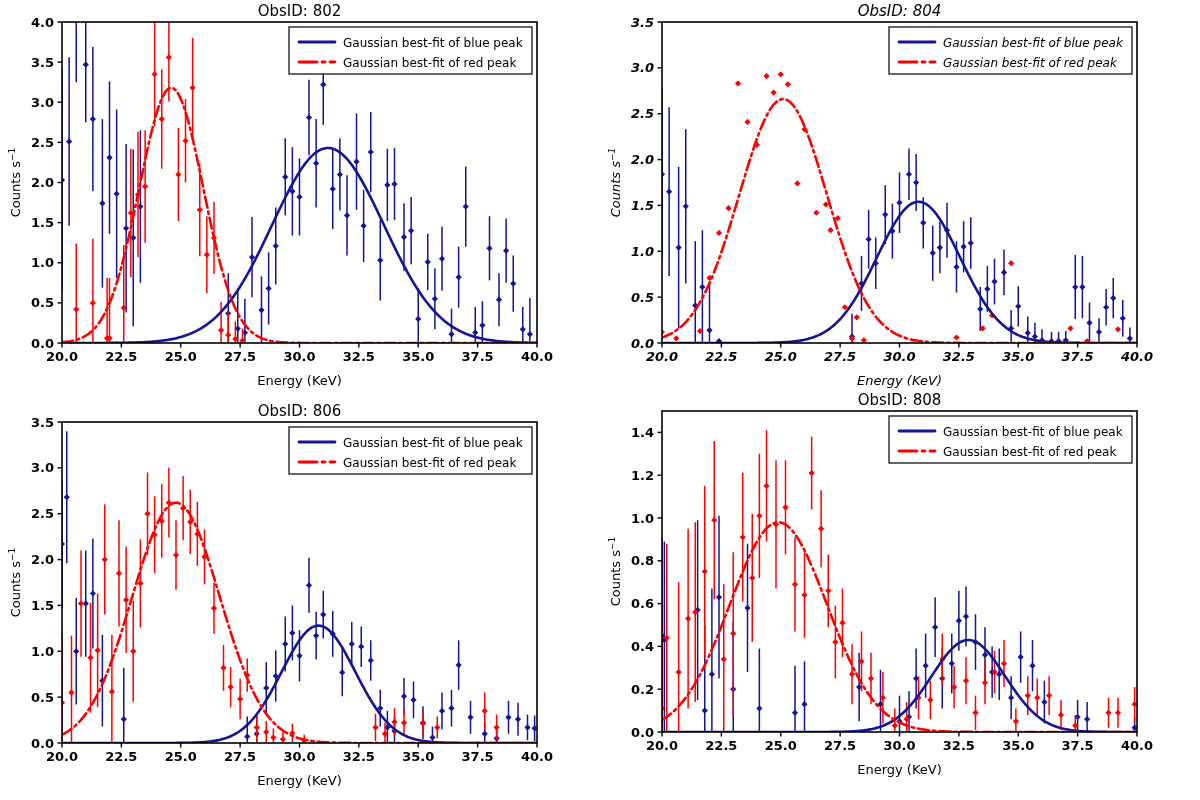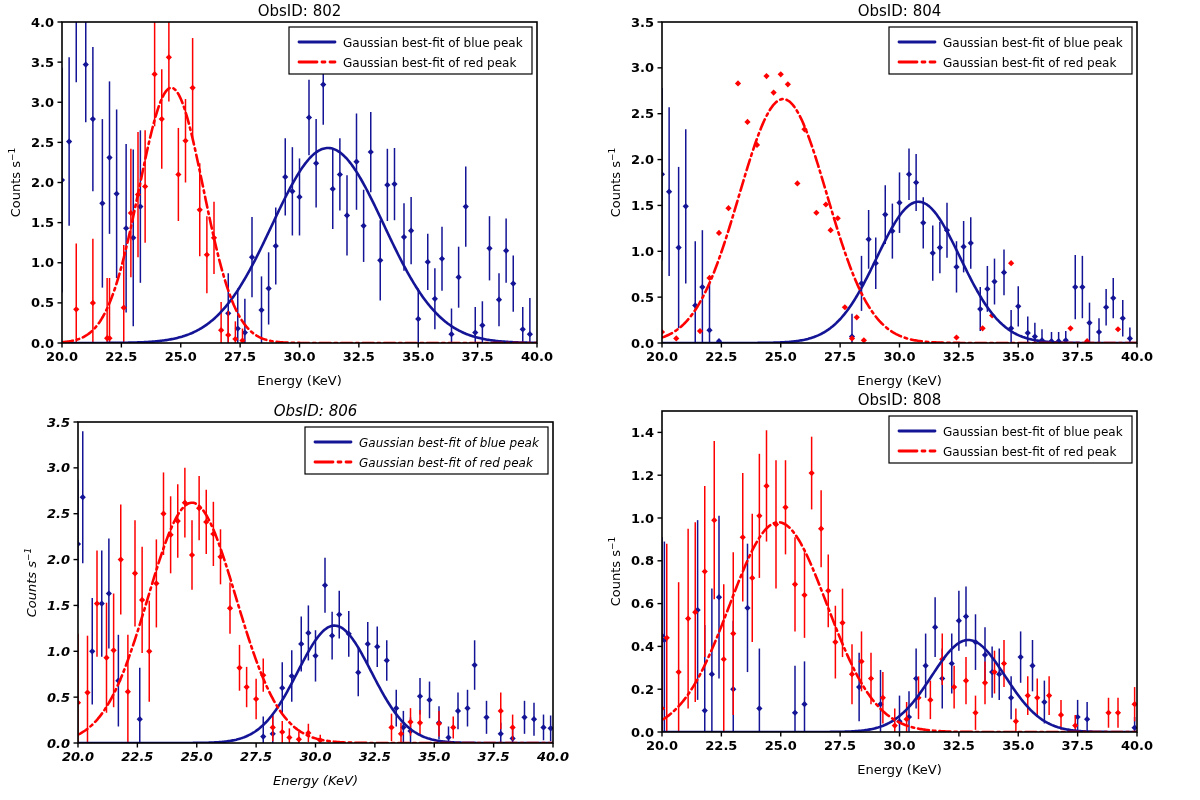--- a/index.html
+++ b/index.html
@@ -222,21 +222,21 @@
         <text x="20" y="182.5" text-anchor="middle" class="axis-label" transform="rotate(-90 20 182.5)">Counts s<tspan baseline-shift="super" font-size="9">−1</tspan></text>
         <g>
           <rect x="289" y="27" width="243" height="47" class="legend-box"></rect>
           <line x1="299" x2="335" y1="42" y2="42" stroke="#141496" stroke-width="2.8" stroke-linecap="round"></line>
           <text x="343" y="46.5" class="legend-text">Gaussian best-fit of blue peak</text>
           <line x1="299" x2="335" y1="62" y2="62" stroke="#FF0000" stroke-width="2.8" stroke-linecap="round" stroke-dasharray="18,5,3,5"></line>
           <text x="343" y="66.5" class="legend-text">Gaussian best-fit of red peak</text>
         </g>
       </svg>
     </div>
-    <div class="panel" style="left: 600px; top: 0px;">
+    <div class="panel" style="left: 600px; top: 0px; font-style: italic;">
       <svg width="600" height="400" viewBox="0 0 600 400">
         <text x="299.5" y="16" text-anchor="middle" class="title-text">ObsID: 804</text>
         <defs>
           <clipPath id="clip1">
             <rect x="62" y="22" width="475" height="321"></rect>
           </clipPath>
         </defs>
         <g clip-path="url(#clip1)">
           <g>
             <line x1="62" x2="62" y1="88.03428571428569" y2="260.45714285714286" stroke="#141496" stroke-width="1.5"></line>
@@ -402,21 +402,21 @@
         <text x="20" y="182.5" text-anchor="middle" class="axis-label" transform="rotate(-90 20 182.5)">Counts s<tspan baseline-shift="super" font-size="9">−1</tspan></text>
         <g>
           <rect x="289" y="27" width="243" height="47" class="legend-box"></rect>
           <line x1="299" x2="335" y1="42" y2="42" stroke="#141496" stroke-width="2.8" stroke-linecap="round"></line>
           <text x="343" y="46.5" class="legend-text">Gaussian best-fit of blue peak</text>
           <line x1="299" x2="335" y1="62" y2="62" stroke="#FF0000" stroke-width="2.8" stroke-linecap="round" stroke-dasharray="18,5,3,5"></line>
           <text x="343" y="66.5" class="legend-text">Gaussian best-fit of red peak</text>
         </g>
       </svg>
     </div>
-    <div class="panel" style="left: 16px; top: 400px; font-style: italic;">
+    <div class="panel" style="left: 0px; top: 400px;">
       <svg width="600" height="400" viewBox="0 0 600 400">
         <text x="299.5" y="16" text-anchor="middle" class="title-text">ObsID: 806</text>
         <defs>
           <clipPath id="clip2">
             <rect x="62" y="22" width="475" height="321"></rect>
           </clipPath>
         </defs>
         <g clip-path="url(#clip2)">
           <g>
             <line x1="62" x2="62" y1="79.77999999999997" y2="208.18" stroke="#141496" stroke-width="1.5"></line>

